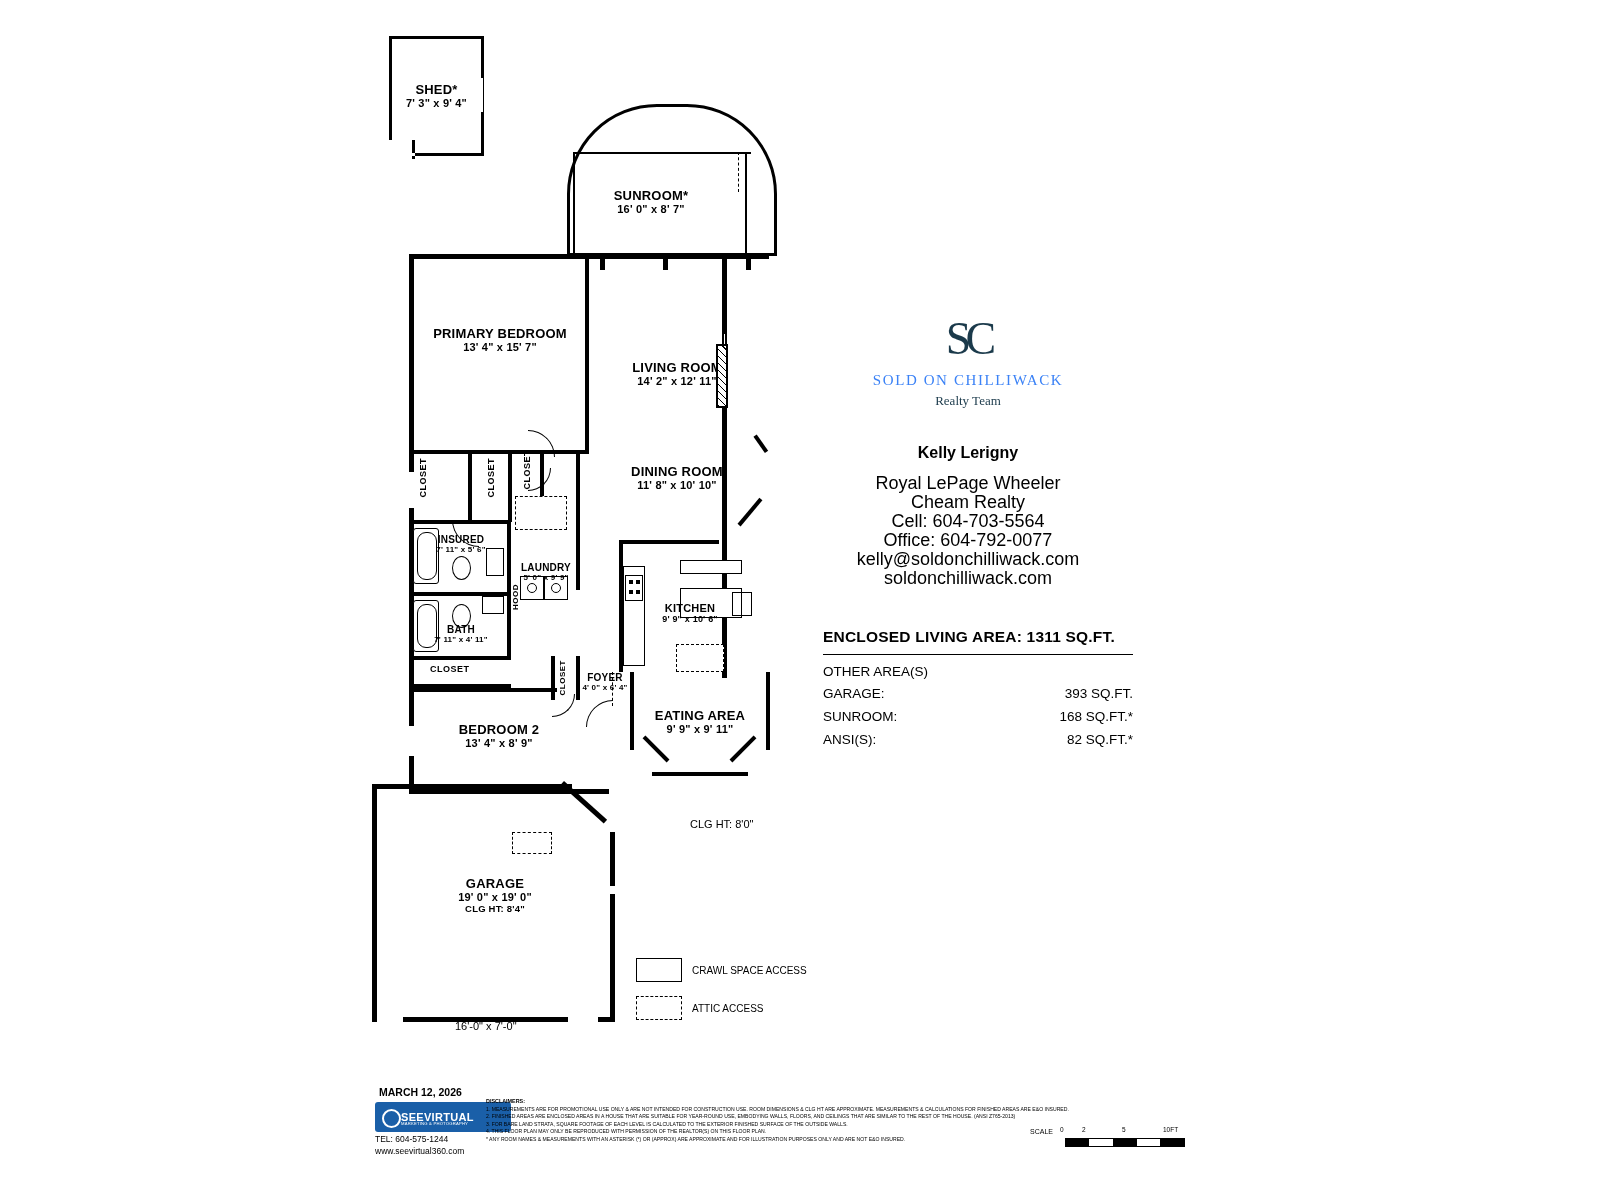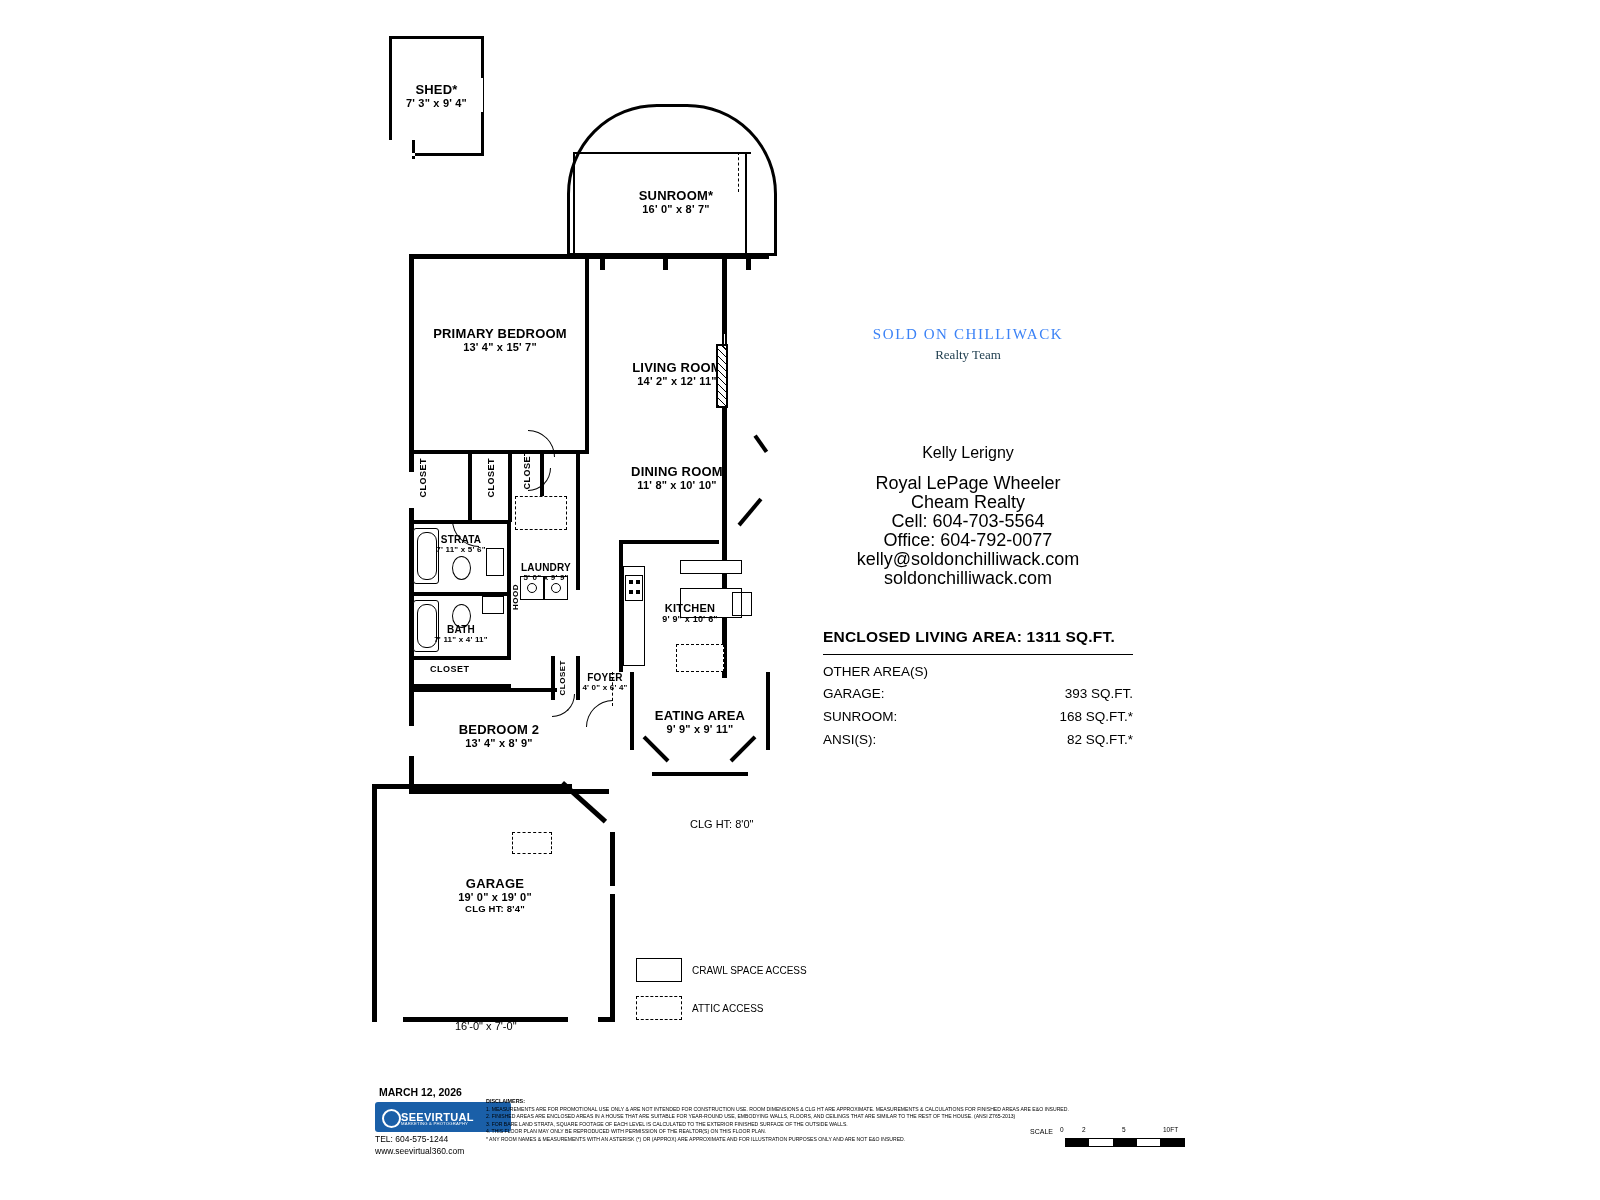--- a/index.html
+++ b/index.html
@@ -19,21 +19,21 @@
 
   
   #title{position:absolute;right:416px;top:34px;text-align:right;font-size:21px;font-weight:bold;line-height:28px;}
 
   
   #brand{position:absolute;left:848px;top:316px;width:240px;text-align:center;}
   #brand .logo{font-family:"Liberation Serif",serif;font-size:46px;color:#1b3a4b;letter-spacing:-6px;line-height:46px;}
   #brand .b1{font-family:"Liberation Serif",serif;font-size:15px;letter-spacing:1.6px;margin-top:10px;color:#3b82f6;}
   #brand .b2{font-family:"Liberation Serif",serif;font-size:13px;margin-top:4px;color:#1b3a4b;}
   #agent{position:absolute;left:848px;top:444px;width:240px;text-align:center;}
-  #agent .nm{font-size:16px;font-weight:normal;margin-bottom:12px;}
+  #agent .nm{font-size:16px;font-weight:bold;margin-bottom:12px;}
   #agent .ln{font-size:18px;line-height:19px;}
 
   
   #areas{position:absolute;left:823px;top:628px;width:310px;}
   #areas .hd{font-size:15.5px;font-weight:bold;letter-spacing:.2px;}
   #areas hr{border:none;border-top:1px solid #000;margin:8px 0 9px 0;}
   #areas .other{font-size:13.5px;margin-bottom:7px;}
   #areas .row{display:flex;justify-content:space-between;font-size:13.5px;margin-bottom:8px;}
 
   
@@ -73,21 +73,21 @@
   <div class="wall" style="left:478px;top:78px;width:5px;height:34px;background:#fff;"></div>
   <div class="lbl" style="left:389px;top:82px;width:95px;">
     <span class="nm">SHED*</span>
     <span class="dm">7' 3" x 9' 4"</span>
   </div>
 
   <div class="abs" style="left:567px;top:104px;width:210px;height:152px;border:3px solid #000;border-radius:90px 90px 0 0;box-sizing:border-box;"></div>
   <div class="abs" style="left:573px;top:152px;width:178px;height:104px;border-left:2px solid #000;border-top:2px solid #000;box-sizing:border-box;"></div>
   <div class="abs" style="left:745px;top:152px;width:2px;height:104px;background:#000;"></div>
   <div class="abs" style="left:738px;top:152px;width:0;height:40px;border-left:1.5px dashed #000;"></div>
-  <div class="lbl" style="left:571px;top:188px;width:210px;">
+  <div class="lbl" style="left:546px;top:188px;width:210px;">
     <span class="nm">SUNROOM*</span>
     <span class="dm">16' 0" x 8' 7"</span>
   </div>
 
   <div class="abs" style="left:409px;top:254px;width:360px;height:540px;">
 
     <div class="wall" style="left:0;top:0;width:360px;height:5px;"></div>
 
     <div class="wall" style="left:0;top:0;width:5px;height:540px;"></div>
 
@@ -174,21 +174,21 @@
   <div class="abs" style="left:552px;top:694px;width:22px;height:22px;border-bottom:1.5px solid #000;border-right:1.5px solid #000;border-radius:0 0 100% 0;"></div>
   <div class="abs" style="left:528px;top:468px;width:22px;height:22px;border-bottom:1.5px solid #000;border-right:1.5px solid #000;border-radius:0 0 100% 0;"></div>
 
   <div class="wall" style="left:409px;top:520px;width:102px;height:4px;"></div>
   <div class="wall" style="left:507px;top:520px;width:4px;height:72px;"></div>
   <div class="thin" style="left:413px;top:528px;width:26px;height:56px;border-radius:3px;"></div>
   <div class="abs" style="left:417px;top:532px;width:18px;height:46px;border:1.2px solid #000;border-radius:9px;"></div>
   <div class="abs" style="left:452px;top:556px;width:17px;height:22px;border:1.2px solid #000;border-radius:50%;"></div>
   <div class="thin" style="left:486px;top:548px;width:18px;height:28px;"></div>
   <div class="lbl sm" style="left:413px;top:534px;width:96px;">
-    <span class="nm">STRATA</span>
+    <span class="nm">INSURED</span>
     <span class="dm">7' 11" x 5' 6"</span>
   </div>
 
   <div class="wall" style="left:576px;top:454px;width:4px;height:136px;"></div>
   <div class="thin" style="left:515px;top:496px;width:52px;height:34px;border-style:dashed;"></div>
   <div class="abs" style="left:520px;top:576px;width:22px;height:22px;border:1.2px solid #000;"></div>
   <div class="abs" style="left:544px;top:576px;width:22px;height:22px;border:1.2px solid #000;"></div>
   <div class="abs" style="left:527px;top:583px;width:8px;height:8px;border:1.2px solid #000;border-radius:50%;"></div>
   <div class="abs" style="left:551px;top:583px;width:8px;height:8px;border:1.2px solid #000;border-radius:50%;"></div>
   <div class="lbl sm" style="left:508px;top:562px;width:76px;">
@@ -242,20 +242,21 @@
   <div class="thin" style="left:512px;top:832px;width:40px;height:22px;border-style:dashed;"></div>
   <div class="lbl" style="left:400px;top:876px;width:190px;">
     <span class="nm">GARAGE</span>
     <span class="dm">19' 0" x 19' 0"</span>
     <span class="dm" style="font-size:9.5px;">CLG HT:  8'4"</span>
   </div>
   <div id="gardim">16'-0" x 7'-0"</div>
 </div>
 
 <div id="brand">
+  <div class="logo">SC</div>
   <div class="b1">SOLD ON CHILLIWACK</div>
   <div class="b2">Realty Team</div>
 </div>
 
 <div id="agent">
   <div class="nm">Kelly Lerigny</div>
   <div class="ln">Royal LePage Wheeler Cheam Realty</div>
   <div class="ln">Cell: 604-703-5564</div>
   <div class="ln">Office: 604-792-0077</div>
   <div class="ln">kelly@soldonchilliwack.com</div>

